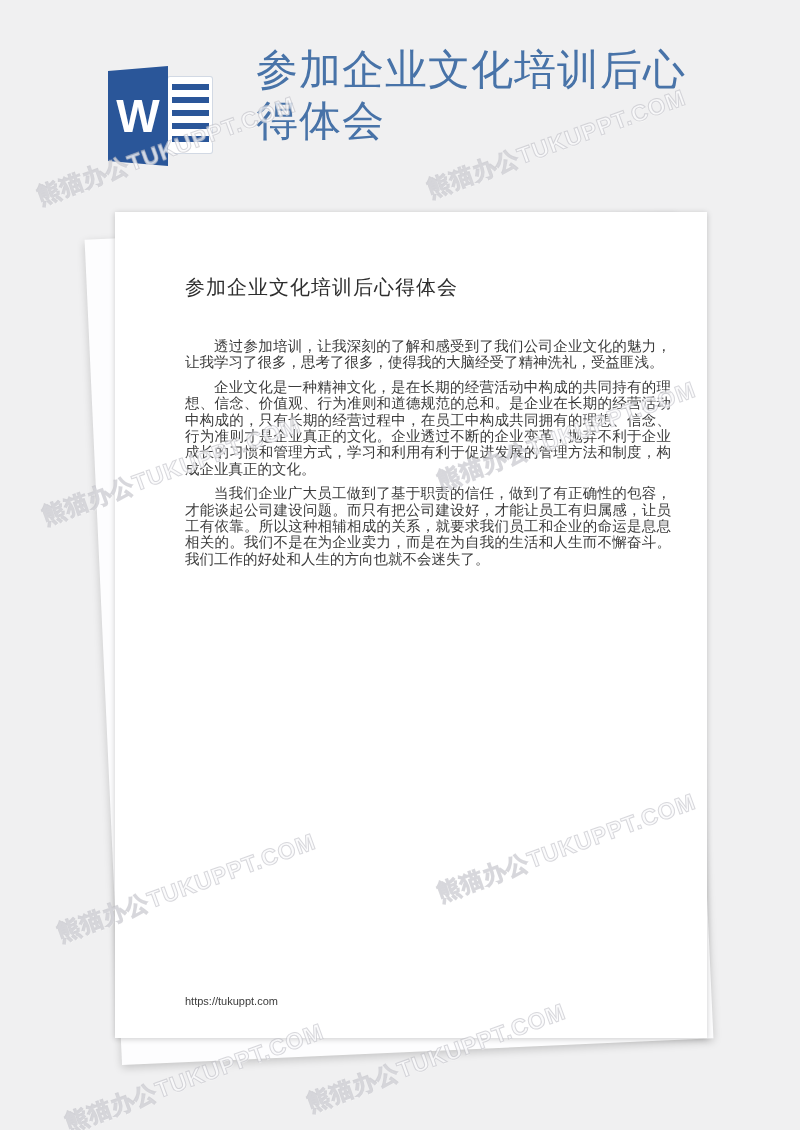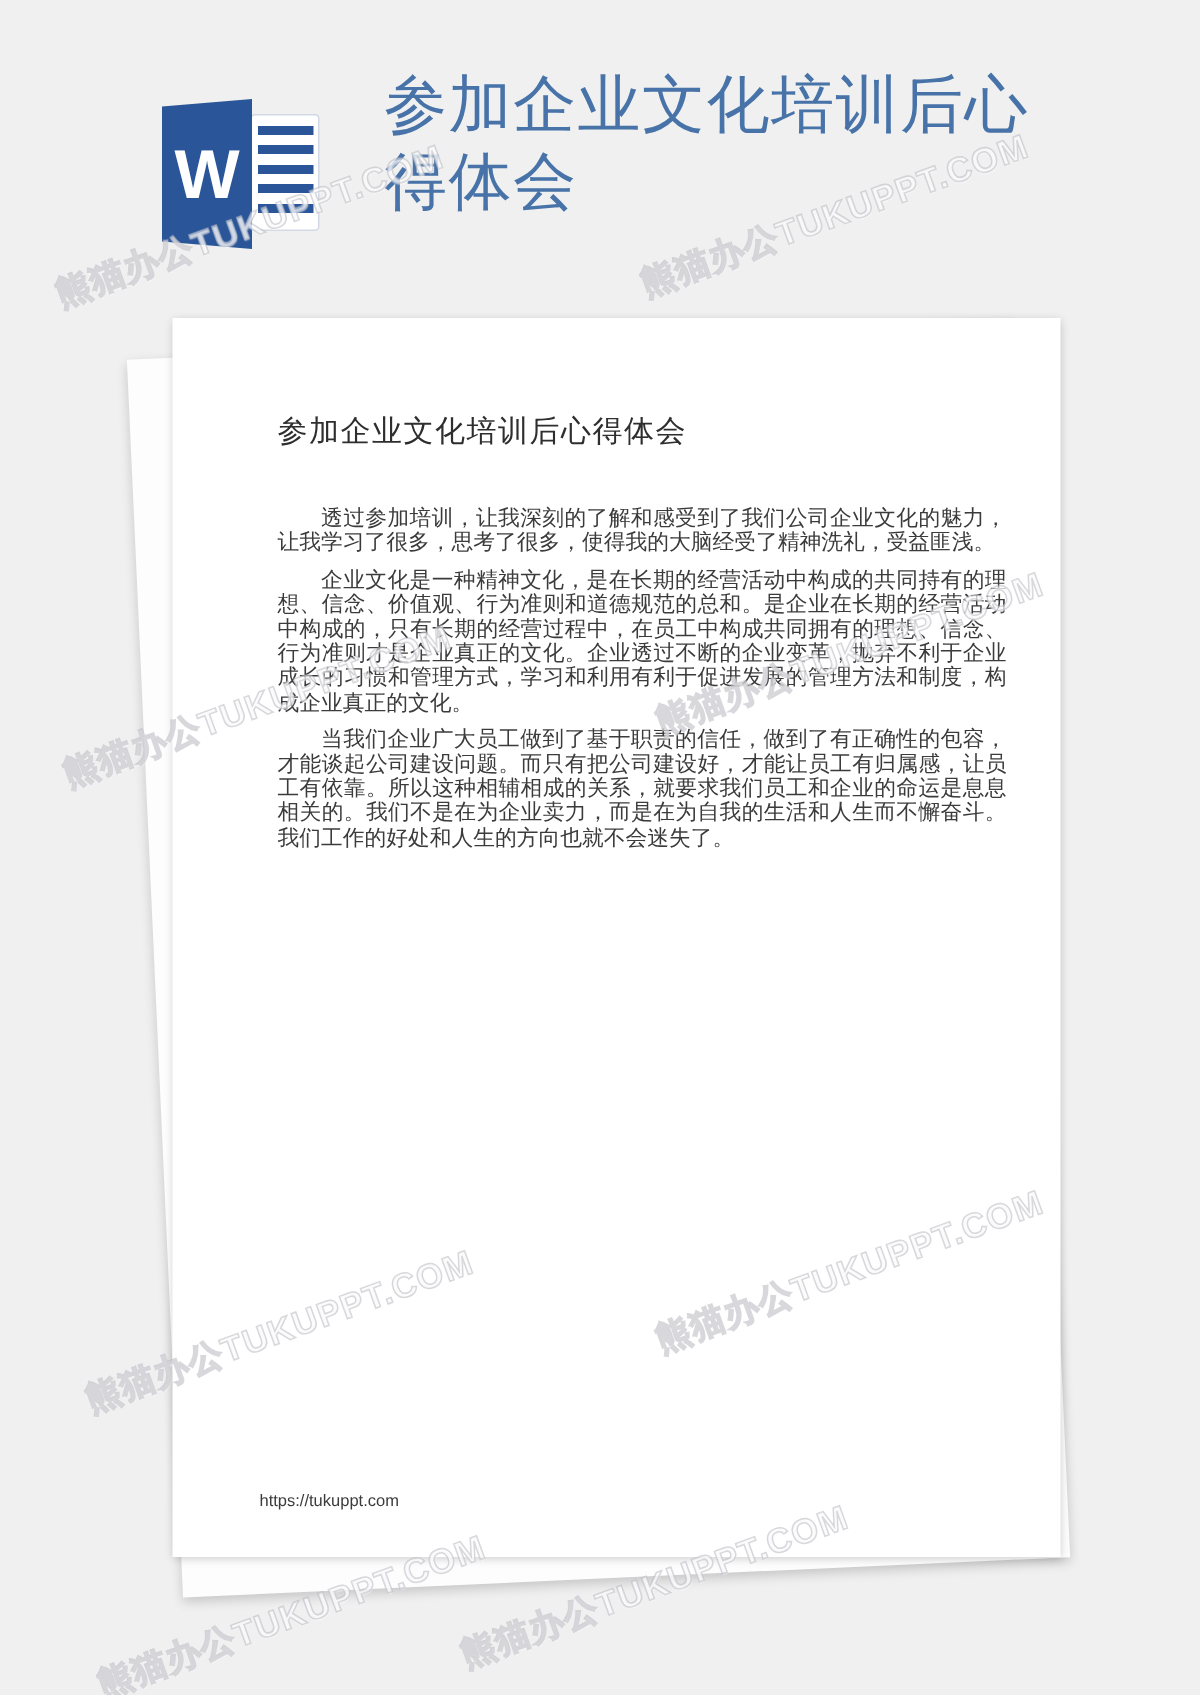--- a/index.html
+++ b/index.html
@@ -24,21 +24,21 @@
   .back-page{position:absolute;left:103px;top:226px;width:592px;height:826px;background:#fdfdfe;
           transform:rotate(-2.6deg);box-shadow:0 3px 8px rgba(0,0,0,.18);}
   .doc-page{position:absolute;left:115px;top:212px;width:592px;height:826px;background:#ffffff;
           box-shadow:0 1px 6px rgba(0,0,0,.20);box-sizing:border-box;
           padding:62px 36px 0 70px;}
   .doc-title{margin:0 0 26px 0;font-size:20px;font-weight:500;letter-spacing:1px;color:#2e2e2e;
           font-family:"Liberation Serif",serif;}
   .doc-body{width:486px;margin-top:37px;}
   .doc-body p{margin:0 0 8px 0;font-size:14.5px;line-height:16.4px;color:#3b3b3b;
           text-align:justify;text-indent:2em;font-family:"Liberation Serif",serif;}
-  .doc-footer{position:absolute;left:58px;bottom:31px;font-size:11px;color:#3b3b3b;
+  .doc-footer{position:absolute;left:70px;bottom:31px;font-size:11px;color:#3b3b3b;
           font-family:"Liberation Sans",sans-serif;text-decoration:none;}
 
   
   .wm{position:absolute;white-space:nowrap;transform:rotate(-20deg);pointer-events:none;
           font-size:23px;font-weight:bold;letter-spacing:1px;
           color:rgba(246,246,248,.45);-webkit-text-stroke:1px rgba(180,180,188,.50);
           text-shadow:0 1px 1px rgba(255,255,255,.65);z-index:50;}
   .wm1{left:30px;top:135px;}  .wm2{left:420px;top:128px;}
   .wm3{left:35px;top:455px;}  .wm4{left:430px;top:420px;}
   .wm5{left:50px;top:872px;}  .wm6{left:430px;top:832px;}

